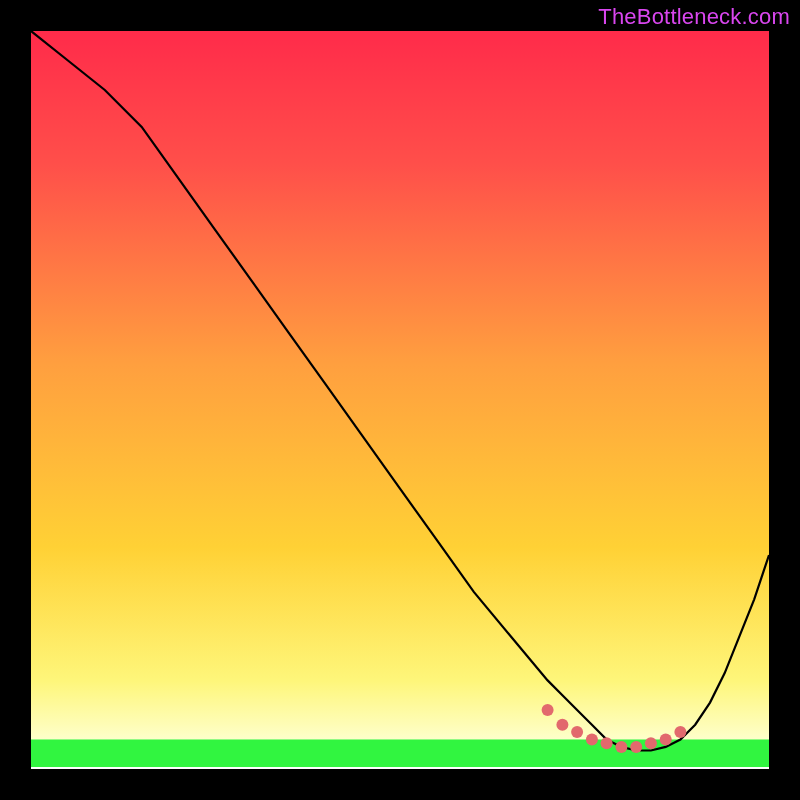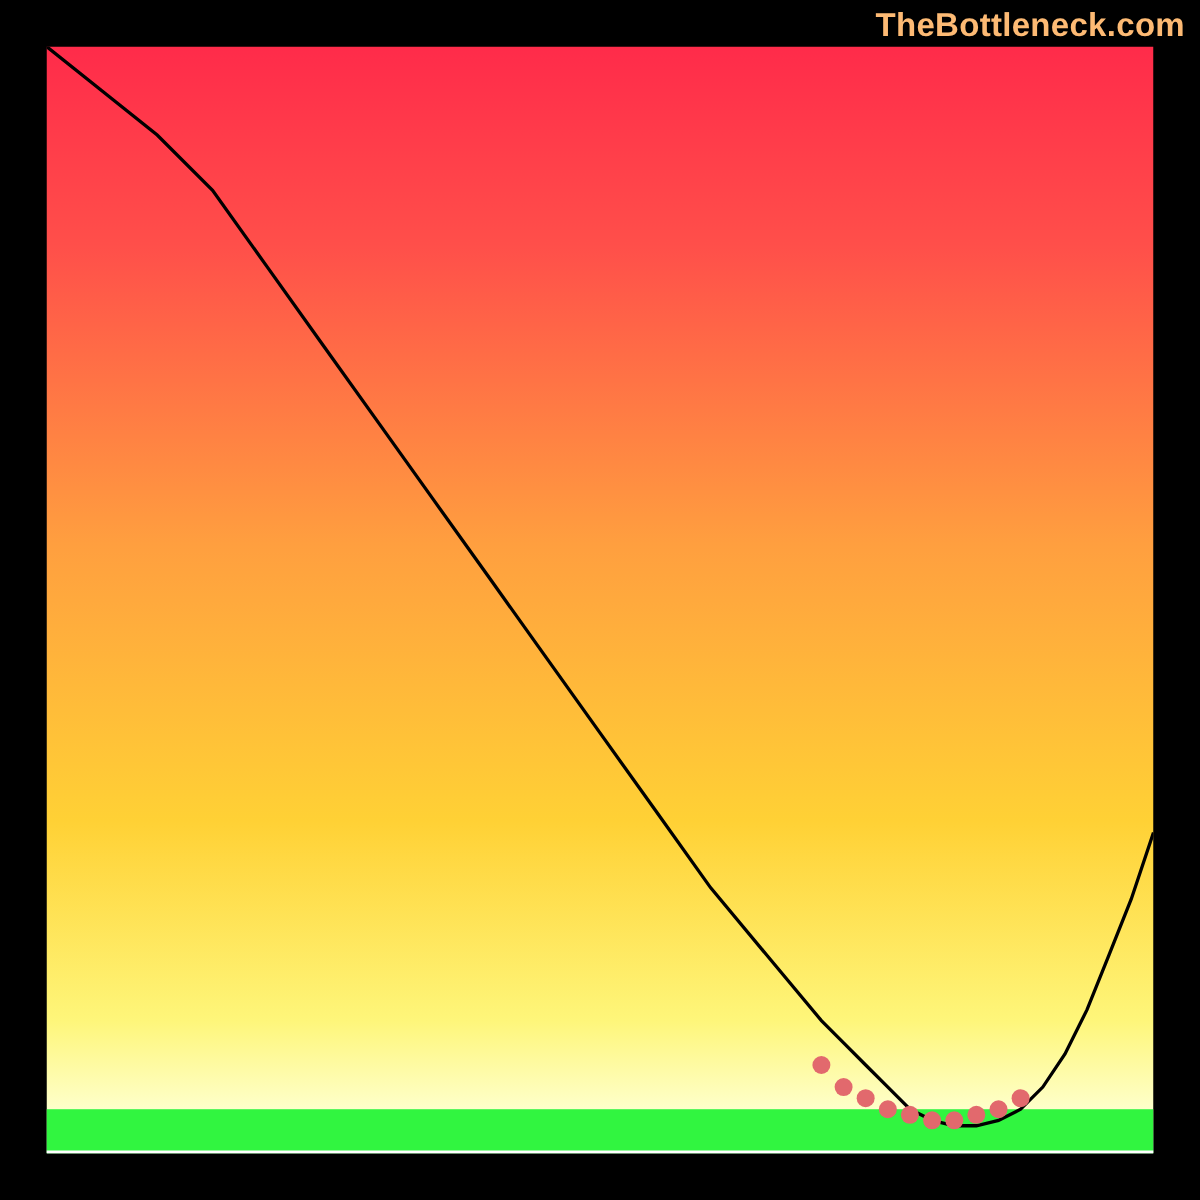--- a/index.html
+++ b/index.html
@@ -9,22 +9,22 @@
     width: 800px;
     height: 800px;
     background: #000;
   }
   .watermark {
     position: absolute;
     top: 4px;
     right: 10px;
     font-family: Arial, Helvetica, sans-serif;
     font-size: 22px;
-    font-weight: 700;
-    color: #fdba74;
+    font-weight: 400;
+    color: #d946ef;
     letter-spacing: 0.2px;
     z-index: 10;
   }
   .plot {
     position: absolute;
     left: 31px;
     top: 31px;
     width: 738px;
     height: 738px;
   }

